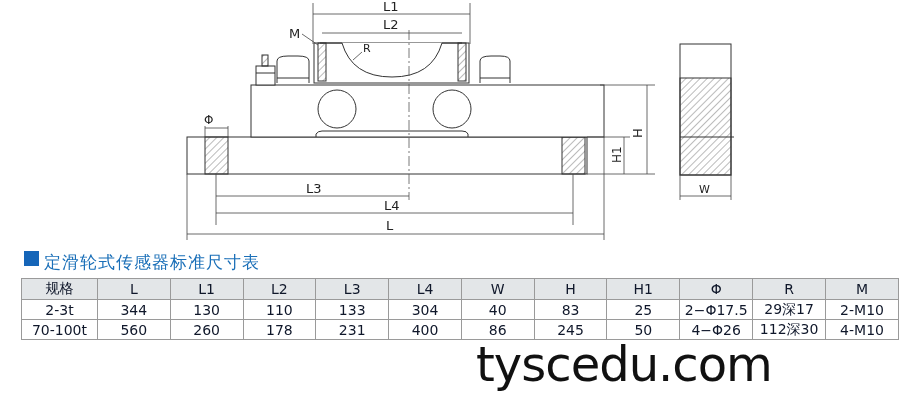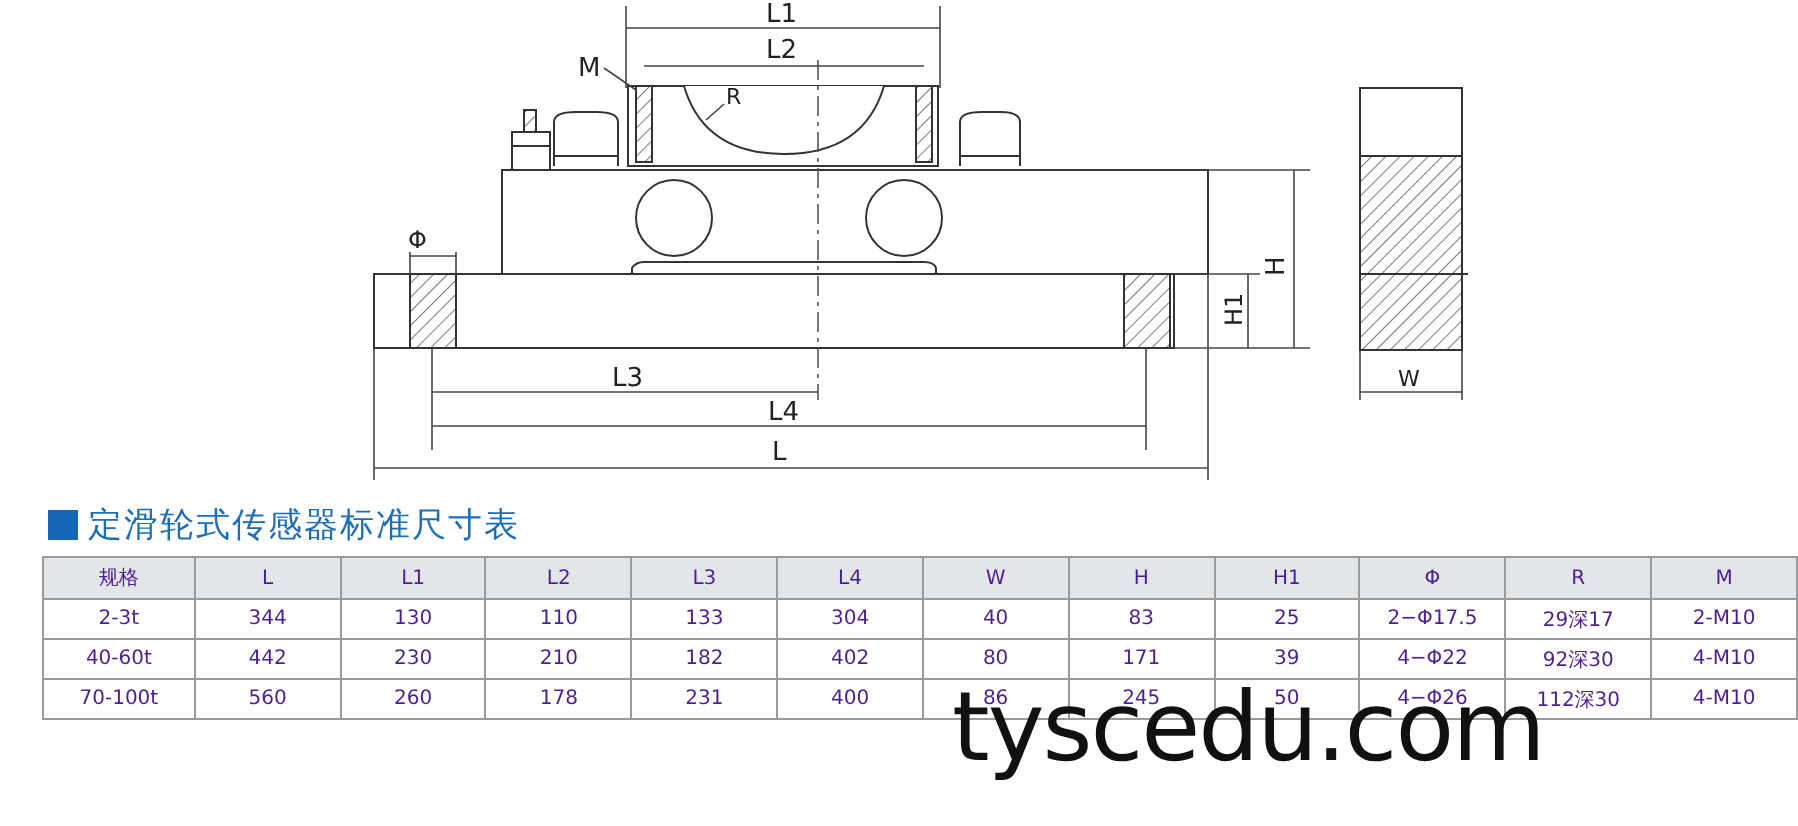--- a/index.html
+++ b/index.html
@@ -1,22 +1,22 @@
 <!DOCTYPE html>
 <html><head>
 <meta charset="utf-8">
 <style>
   html, body { margin:0; padding:0; background:#ffffff; }
   body { width:899px; height:413px; position:relative; overflow:hidden; font-family:"DejaVu Sans", sans-serif; color:#333; }
   #drawing { position:absolute; left:0; top:0; width:899px; height:250px; }
   #drawing text { font-family:"DejaVu Sans", sans-serif; fill:#222; }
-  .title { position:absolute; left:24px; top:251px; height:22px; display:flex; align-items:center; gap:5px; }
+  .title { position:absolute; left:24px; top:251px; height:22px; display:flex; align-items:flex-start; gap:5px; }
   .title-square { width:15px; height:15px; background:#1565b8; display:inline-block; }
   .title-text { font-size:17px; color:#1a6fb8; letter-spacing:1px; }
-  table.spec { position:absolute; left:21px; top:278px; border-collapse:collapse; font-size:10px; color:#4c1d95; }
+  table.spec { position:absolute; left:21px; top:278px; border-collapse:collapse; font-size:14px; color:#0f172a; }
   table.spec th, table.spec td { border:1px solid #9a9a9a; text-align:center; height:19px; padding:0; font-weight:normal; white-space:nowrap; }
   table.spec th { background:#e3e6e8; height:20px; }
   table.spec td { background:#fff; }
   .watermark { position:absolute; left:476px; top:340px; font-size:48px; color:#111; font-family:"DejaVu Sans", sans-serif; letter-spacing:-1px; line-height:1; pointer-events:none; }
 </style>
 </head>
 <body>
 
 <svg id="drawing" viewBox="0 0 899 250" width="899" height="250">
   <defs>
@@ -130,34 +130,20 @@
         <td>133</td>
         <td>304</td>
         <td>40</td>
         <td>83</td>
         <td>25</td>
         <td>2−Φ17.5</td>
         <td>29深17</td>
         <td>2-M10</td>
     </tr>
     <tr>
-      <td>40-60t</td>
-        <td>442</td>
-        <td>230</td>
-        <td>210</td>
-        <td>182</td>
-        <td>402</td>
-        <td>80</td>
-        <td>171</td>
-        <td>39</td>
-        <td>4−Φ22</td>
-        <td>92深30</td>
-        <td>4-M10</td>
-    </tr>
-    <tr>
       <td>70-100t</td>
         <td>560</td>
         <td>260</td>
         <td>178</td>
         <td>231</td>
         <td>400</td>
         <td>86</td>
         <td>245</td>
         <td>50</td>
         <td>4−Φ26</td>

